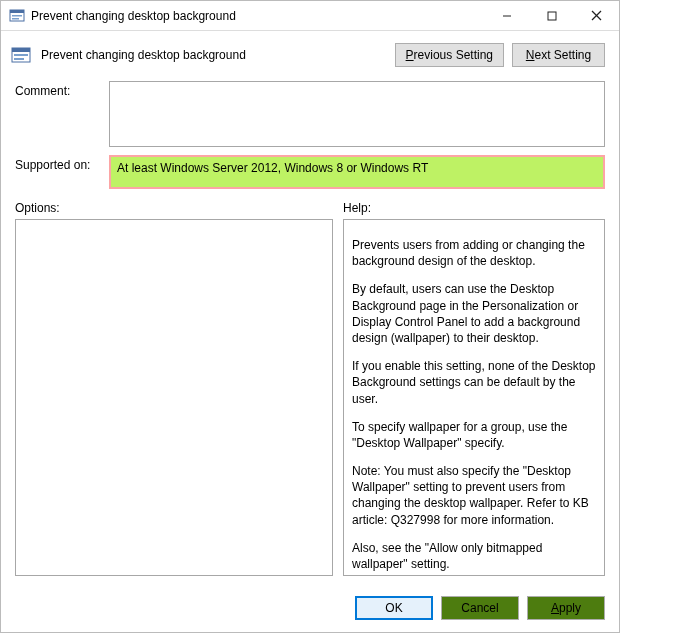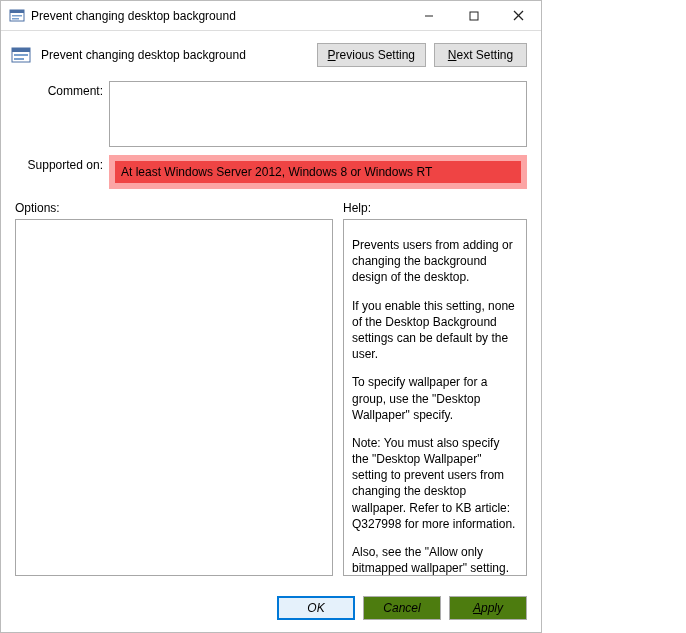--- a/index.html
+++ b/index.html
@@ -1,19 +1,19 @@
 <!DOCTYPE html>
 <html><head>
 <meta charset="utf-8">
 <style>
   * { box-sizing: border-box; font-family: "Segoe UI", Tahoma, sans-serif; font-size: 12px; }
   html, body { margin: 0; padding: 0; }
   body { width: 686px; height: 633px; background: #fff; }
 
-  .window { width: 542px; height: 633px; border: 1px solid #bbb; display: flex; flex-direction: column; }
+  .window { width: 620px; height: 633px; border: 1px solid #bbb; display: flex; flex-direction: column; }
 
   .titlebar { height: 30px; display: flex; align-items: center; padding-left: 8px; border-bottom: 1px solid #ddd; }
   .titlebar .app-icon { width: 16px; height: 16px; margin-right: 6px; }
   .titlebar .title { flex: 1; }
   .titlebar .winbtns { display: flex; }
   .titlebar .winbtn { width: 45px; height: 29px; display: flex; align-items: center; justify-content: center; font-size: 14px; }
   .titlebar .winbtn.close { font-size: 15px; }
 
   .header-row { display: flex; align-items: center; padding: 12px 14px 8px 10px; gap: 8px; }
   .header-row .big-icon { width: 20px; height: 20px; }
@@ -21,36 +21,36 @@
   .header-row .navbtn { min-width: 93px; height: 24px; background: #e1e1e1; border: 1px solid #adadad; display: flex; align-items: center; justify-content: center; padding: 0 10px; }
   .header-row .navbtn .ul { text-decoration: underline; }
 
   .top-grid { display: flex; padding: 6px 14px 0 14px; gap: 4px; }
   .radios { width: 140px; display: flex; flex-direction: column; gap: 12px; padding-top: 2px; }
   .radios label { display: flex; align-items: center; gap: 6px; }
   .radios input { margin: 0; }
 
   .right-fields { flex: 1; display: flex; flex-direction: column; gap: 8px; }
   .field-row { display: flex; align-items: flex-start; gap: 6px; }
-  .field-row .flabel { width: 88px; padding-top: 3px; text-align: right; }
+  .field-row .flabel { width: 88px; padding-top: 3px; }
   .field-row textarea { flex: 1; resize: none; border: 1px solid #a7a7a7; background: #fff; padding: 4px 6px; font-family: inherit; }
-  .field-row .supported-box { flex: 1; border: 6px solid #fca5a5; background: #ef4444; padding: 4px 6px; min-height: 34px; position: relative; }
+  .field-row .supported-box { flex: 1; border: 2px solid #fca5a5; background: #bef264; padding: 4px 6px; min-height: 34px; position: relative; }
 
   .labels-row { display: flex; padding: 12px 14px 4px 14px; }
   .labels-row .l1 { width: 328px; }
   .labels-row .l2 { flex: 1; }
 
   .panes { flex: 1; display: flex; padding: 0 14px 10px 14px; gap: 10px; min-height: 0; }
   .panes .pane { border: 1px solid #a7a7a7; background: #fff; padding: 17px 8px; overflow: auto; }
   .panes .options-pane { width: 318px; }
   .panes .help-pane { flex: 1; line-height: 1.35; }
   .help-pane p { margin: 0 0  0; }
   .help-pane p + p { margin-top: 12px; }
 
-  .footer { display: flex; justify-content: flex-end; align-items: center; gap: 8px; padding: 10px 14px 12px 14px; font-style: italic; }
+  .footer { display: flex; justify-content: flex-end; align-items: center; gap: 8px; padding: 10px 14px 12px 14px; }
   .footer .btn { min-width: 78px; height: 24px; background: #4d7c0f; border: 1px solid #adadad; display: flex; align-items: center; justify-content: center; }
   .footer .btn.primary { border: 2px solid #0078d7; background: #e5f1fb; }
   .footer .btn .ul { text-decoration: underline; }
 
   ::-webkit-scrollbar { width: 16px; }
   ::-webkit-scrollbar-track { background: #f0f0f0; }
   ::-webkit-scrollbar-thumb { background: #cdcdcd; }
 </style>
 </head>
 <body>
@@ -125,20 +125,21 @@
 
   <div class="labels-row">
     <div class="l1">Options:</div>
     <div class="l2">Help:</div>
   </div>
 
   <div class="panes">
     <div class="pane options-pane"></div>
     <div class="pane help-pane">
       <p>Prevents users from adding or changing the background design of the desktop.</p>
+      <p>By default, users can use the Desktop Background page in the Personalization or Display Control Panel to add a background design (wallpaper) to their desktop.</p>
       <p>If you enable this setting, none of the Desktop Background settings can be default by the user.</p>
       <p>To specify wallpaper for a group, use the "Desktop Wallpaper" specify.</p>
       <p>Note: You must also specify the "Desktop Wallpaper" setting to prevent users from changing the desktop wallpaper. Refer to KB article: Q327998 for more information.</p>
       <p>Also, see the "Allow only bitmapped wallpaper" setting.</p>
     </div>
   </div>
 
   <div class="footer">
     <div class="btn primary">
       <span>OK</span>

